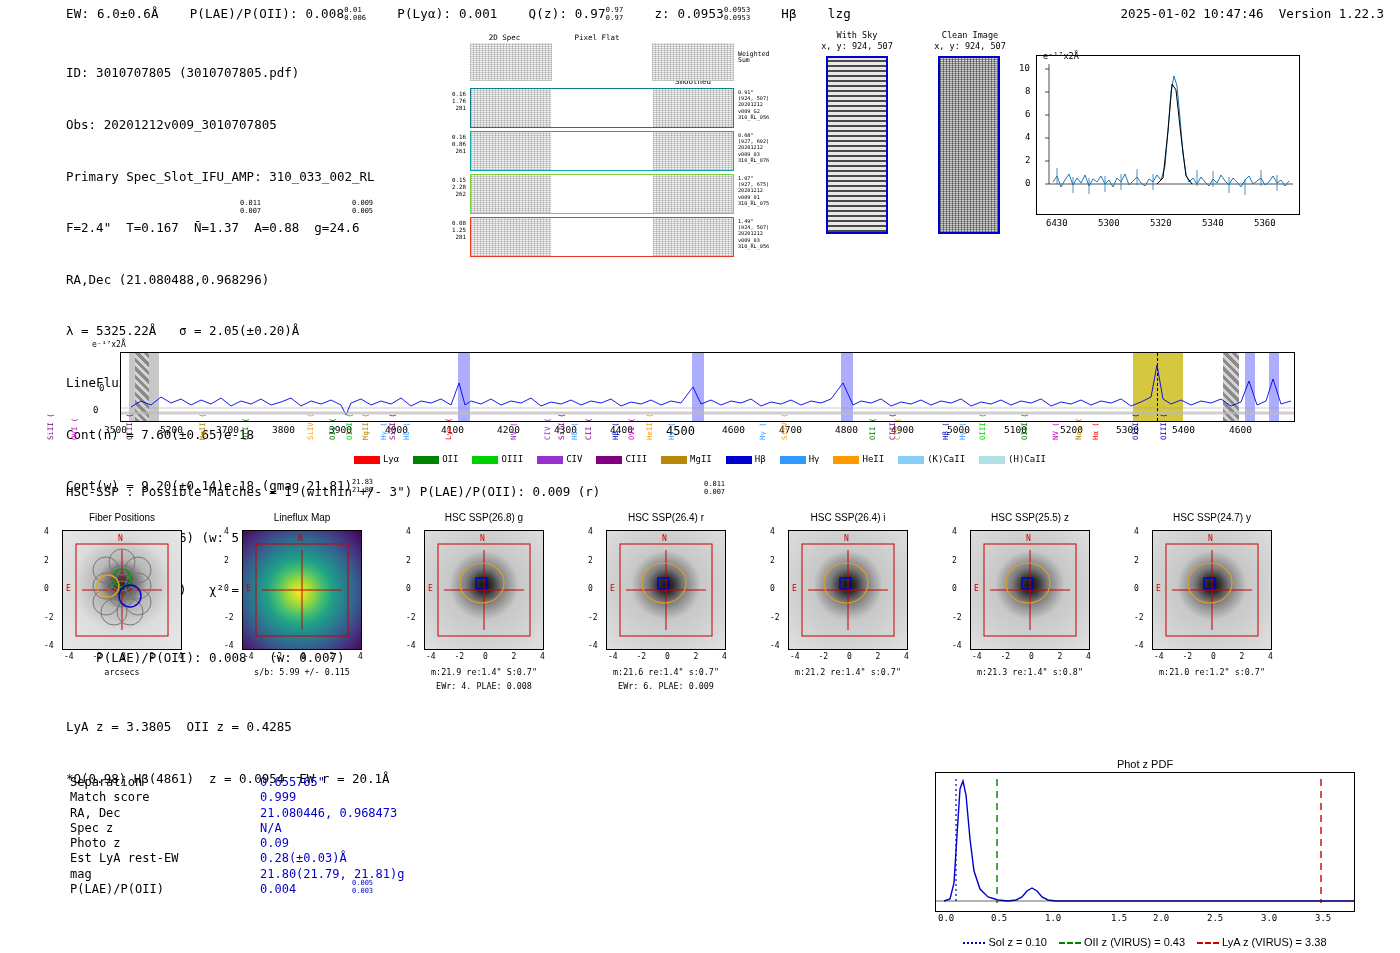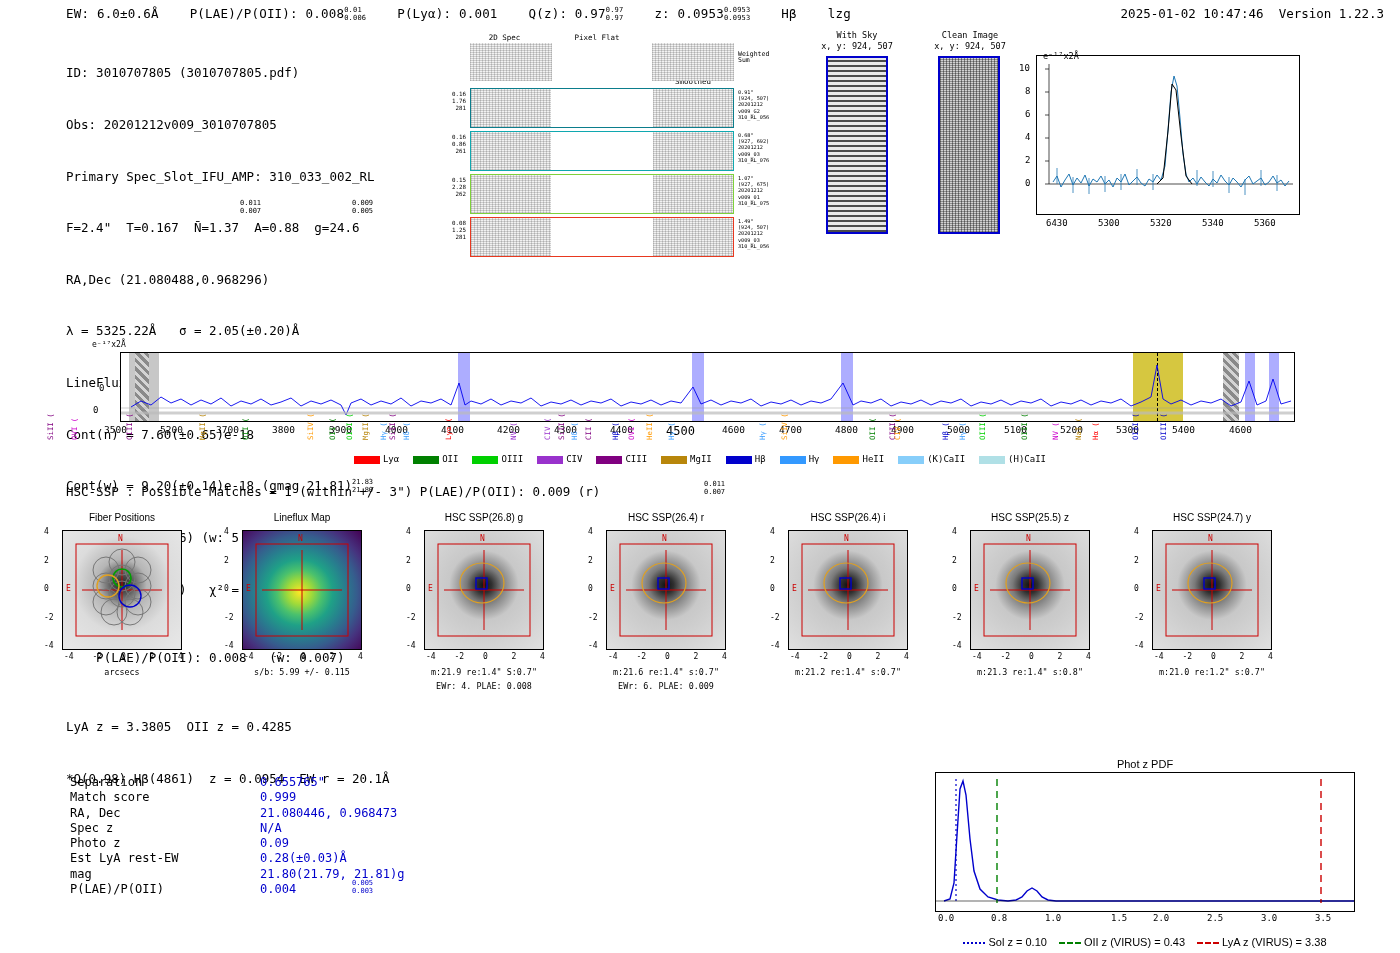--- a/index.html
+++ b/index.html
@@ -530,21 +530,21 @@
   <svg width="418" height="138" viewBox="0 0 418 138">
     <path d="M8,128 L14,126 L18,110 L21,62 L24,16 L27,8 L30,22 L34,66 L38,98 L44,116 L52,124 L62,127 L72,128 L80,127 L86,124 L91,118 L96,115 L101,118 L106,124 L112,127 L120,128 L200,128 L418,128" fill="none" stroke="#0000cc" stroke-width="1.4"></path>
     <line x1="20" y1="6" x2="20" y2="130" stroke="#0000cc" stroke-width="1.2" stroke-dasharray="2,3"></line>
     <line x1="61" y1="6" x2="61" y2="130" stroke="#008000" stroke-width="1.4" stroke-dasharray="7,5"></line>
     <line x1="385" y1="6" x2="385" y2="130" stroke="#cc0000" stroke-width="1.4" stroke-dasharray="7,5"></line>
     <line x1="0" y1="128" x2="418" y2="128" stroke="#000" stroke-width="0.6"></line>
   </svg>
 </div>
 <div class="abs" style="top:913px;left:935px;width:420px;height:14px;">
   <div class="tick-lbl" style="left:3px;">0.0</div>
-  <div class="tick-lbl" style="left:56px;">0.8</div>
+  <div class="tick-lbl" style="left:56px;">0.5</div>
   <div class="tick-lbl" style="left:110px;">1.0</div>
   <div class="tick-lbl" style="left:164px;margin-left:12px;">1.5</div>
   <div class="tick-lbl" style="left:218px;">2.0</div>
   <div class="tick-lbl" style="left:272px;">2.5</div>
   <div class="tick-lbl" style="left:326px;">3.0</div>
   <div class="tick-lbl" style="left:380px;">3.5</div>
 </div>
 <div id="photz-legend" class="sans"><span class="item"><span class="dashsw" style="border-top-style: dotted; border-top-color: rgb(0, 0, 204);"></span><span>Sol z = 0.10</span></span><span class="item"><span class="dashsw" style="border-top-style: dashed; border-top-color: rgb(0, 128, 0);"></span><span>OII z (VIRUS) = 0.43</span></span><span class="item"><span class="dashsw" style="border-top-style: dashed; border-top-color: rgb(204, 0, 0);"></span><span>LyA z (VIRUS) = 3.38</span></span></div>
 
 </body></html>

